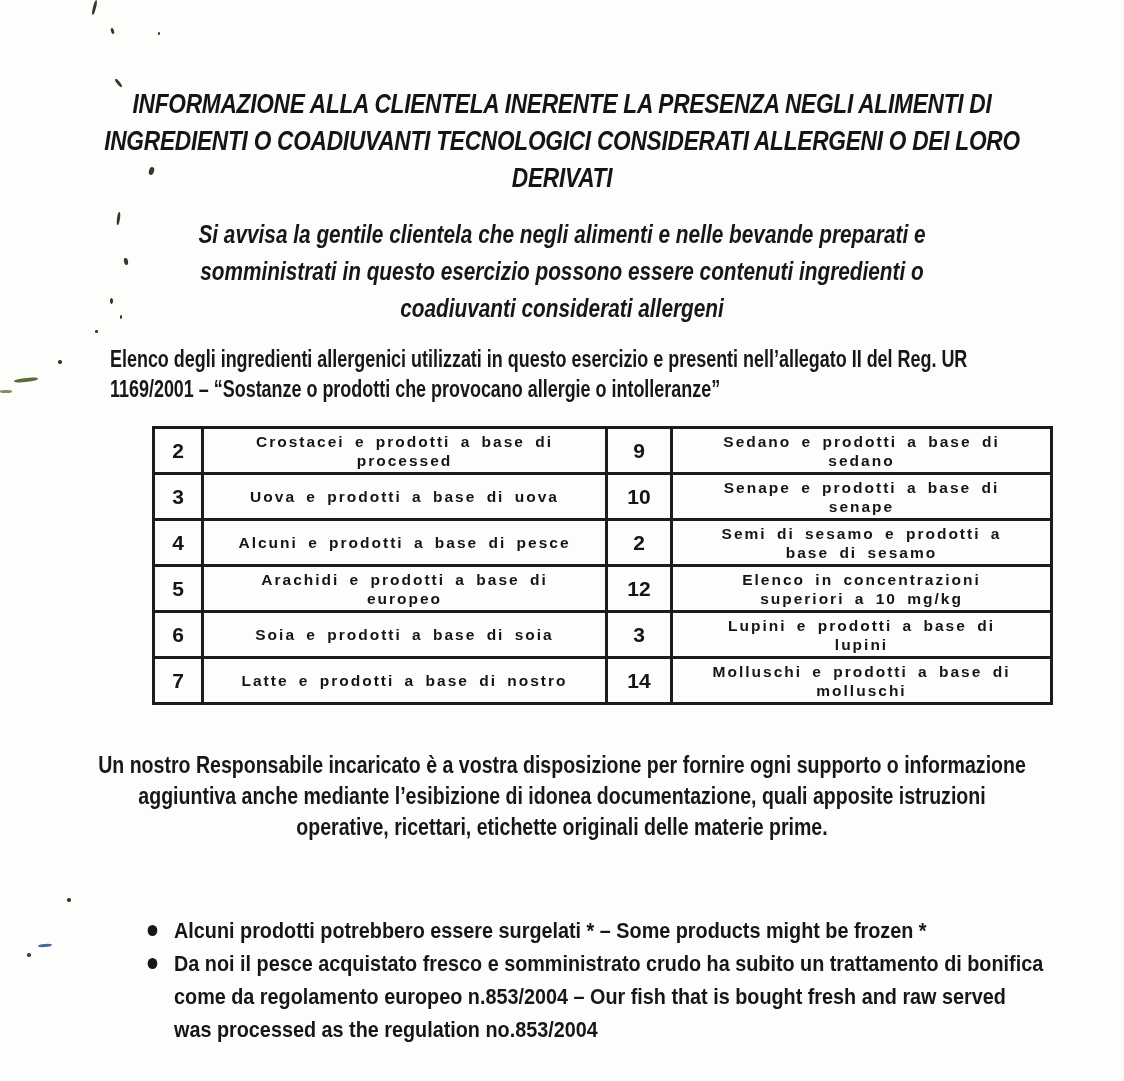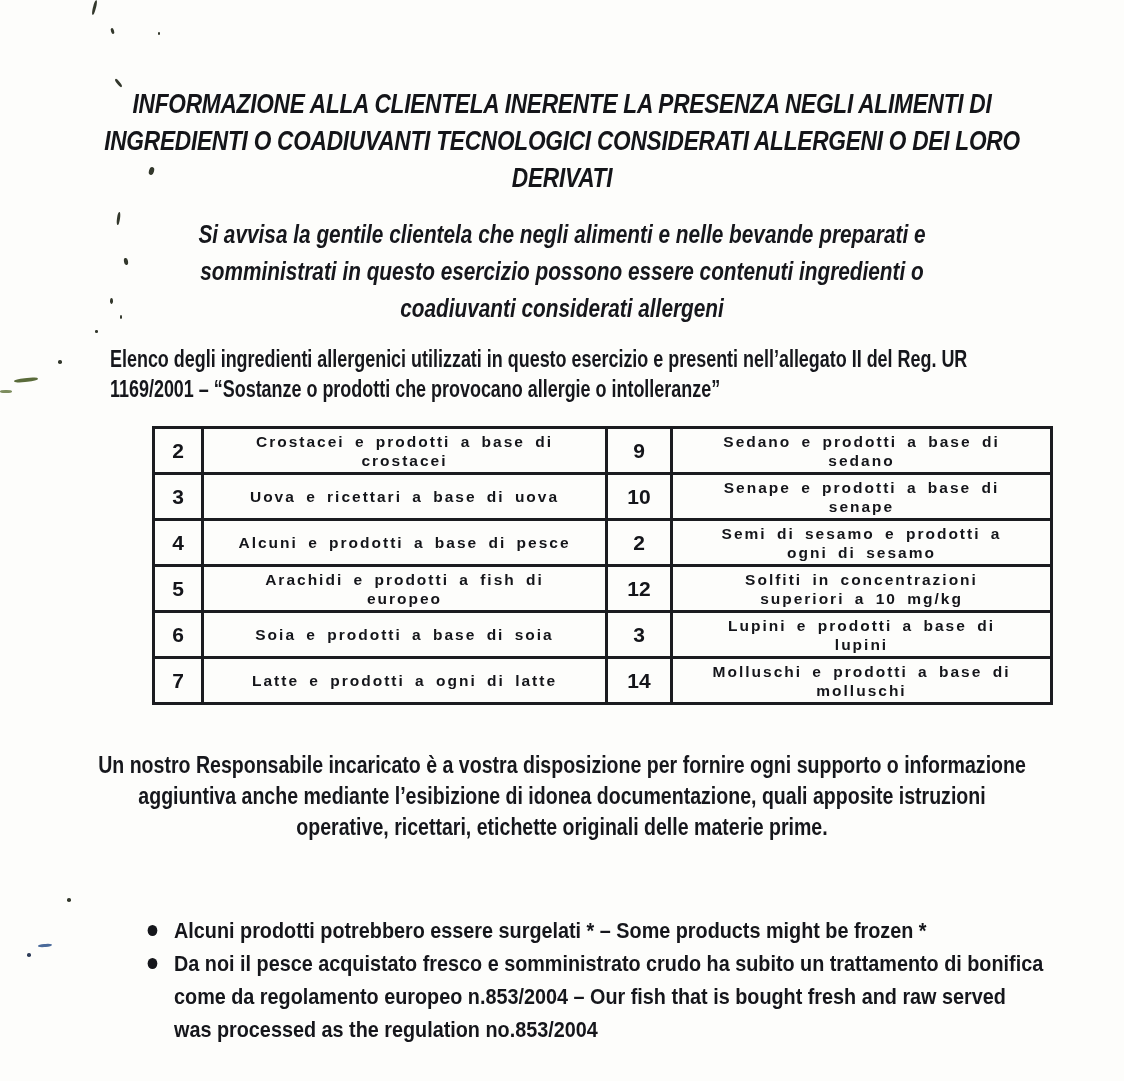--- a/index.html
+++ b/index.html
@@ -125,80 +125,80 @@
     <div>Elenco degli ingredienti allergenici utilizzati in questo esercizio e presenti nell’allegato II del Reg. UR</div>
     <div>1169/2001 – “Sostanze o prodotti che provocano allergie o intolleranze”</div>
   </div>
 
   <table class="allergens">
     <tbody>
       <tr>
         <td class="num">2</td>
         <td class="txt">
           <div>Crostacei e prodotti a base di</div>
-          <div>crostacei</div>
+          <div>processed</div>
         </td>
         <td class="num num2">9</td>
         <td class="txt txt2">
           <div>Sedano e prodotti a base di</div>
           <div>sedano</div>
         </td>
       </tr>
       <tr>
         <td class="num">3</td>
         <td class="txt">
-          <div>Uova e ricettari a base di uova</div>
+          <div>Uova e prodotti a base di uova</div>
           <div></div>
         </td>
         <td class="num num2">10</td>
         <td class="txt txt2">
           <div>Senape e prodotti a base di</div>
           <div>senape</div>
         </td>
       </tr>
       <tr>
         <td class="num">4</td>
         <td class="txt">
           <div>Alcuni e prodotti a base di pesce</div>
           <div></div>
         </td>
         <td class="num num2">2</td>
         <td class="txt txt2">
           <div>Semi di sesamo e prodotti a</div>
-          <div>ogni di sesamo</div>
+          <div>base di sesamo</div>
         </td>
       </tr>
       <tr>
         <td class="num">5</td>
         <td class="txt">
-          <div>Arachidi e prodotti a fish di</div>
+          <div>Arachidi e prodotti a base di</div>
           <div>europeo</div>
         </td>
         <td class="num num2">12</td>
         <td class="txt txt2">
-          <div>Solfiti in concentrazioni</div>
+          <div>Elenco in concentrazioni</div>
           <div>superiori a 10 mg/kg</div>
         </td>
       </tr>
       <tr>
         <td class="num">6</td>
         <td class="txt">
           <div>Soia e prodotti a base di soia</div>
           <div></div>
         </td>
         <td class="num num2">3</td>
         <td class="txt txt2">
           <div>Lupini e prodotti a base di</div>
           <div>lupini</div>
         </td>
       </tr>
       <tr>
         <td class="num">7</td>
         <td class="txt">
-          <div>Latte e prodotti a ogni di latte</div>
+          <div>Latte e prodotti a base di nostro</div>
           <div></div>
         </td>
         <td class="num num2">14</td>
         <td class="txt txt2">
           <div>Molluschi e prodotti a base di</div>
           <div>molluschi</div>
         </td>
       </tr>
     </tbody>
   </table>

